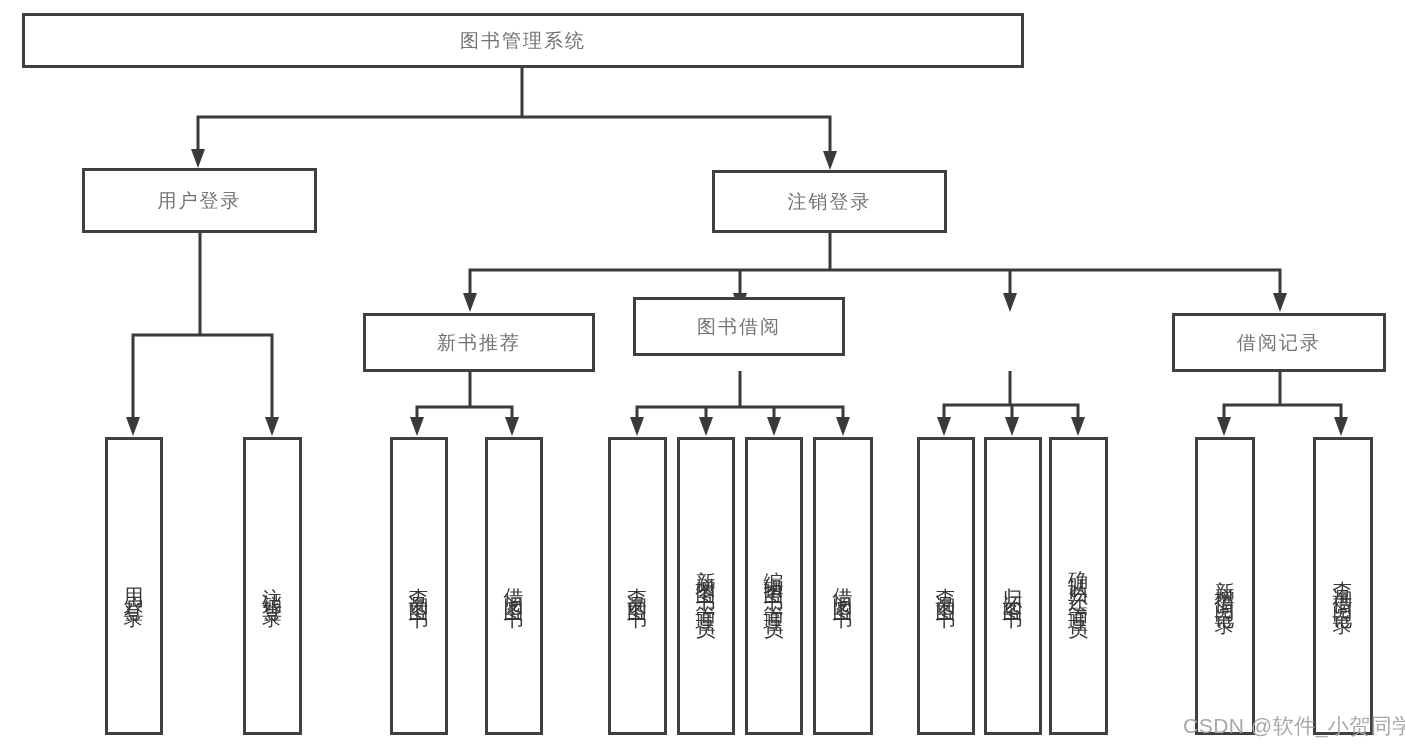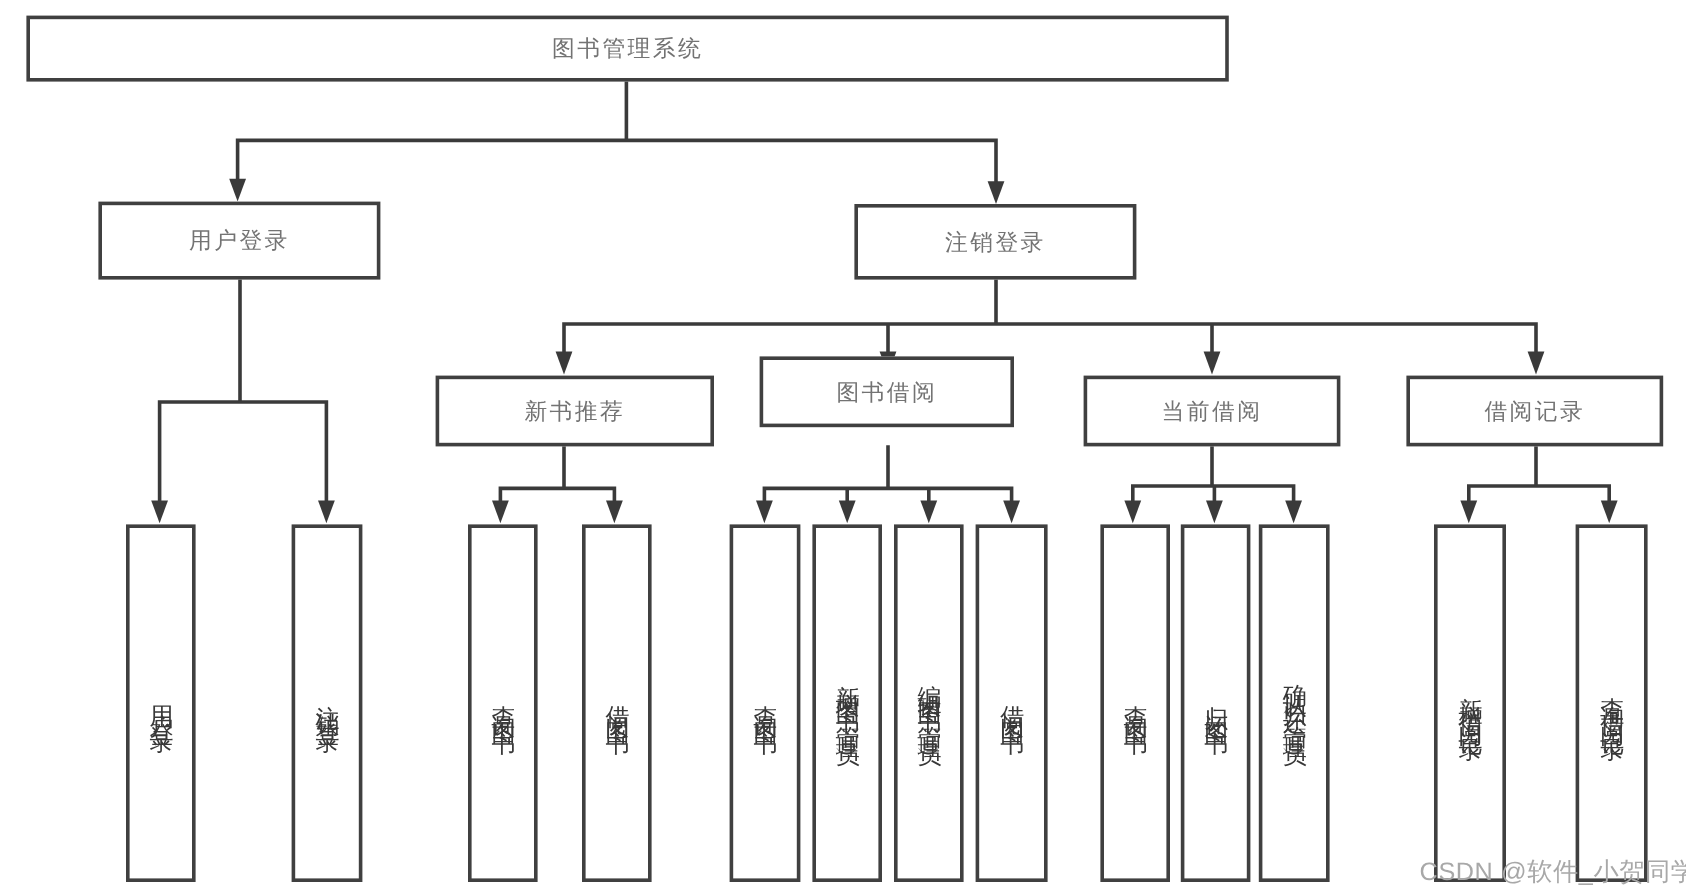--- a/index.html
+++ b/index.html
@@ -99,23 +99,20 @@
   <div class="node" style="left:712px;top:170px;width:235px;height:63px;">
     <span class="h-label">注销登录</span>
   </div>
 
   <div class="node" style="left:363px;top:313px;width:232px;height:59px;">
     <span class="h-label">新书推荐</span>
   </div>
   <div class="node" style="left:633px;top:297px;width:212px;height:59px;">
     <span class="h-label">图书借阅</span>
   </div>
-  <div class="node" style="left:903px;top:313px;width:214px;height:59px;">
-    <span class="h-label">当前借阅</span>
-  </div>
   <div class="node" style="left:1172px;top:313px;width:214px;height:59px;">
     <span class="h-label">借阅记录</span>
   </div>
 
   <div class="node leaf" style="left:105px;width:58px;">
     <span class="vtext">用户登录</span>
   </div>
   <div class="node leaf" style="left:243px;width:59px;">
     <span class="vtext">注销登录</span>
   </div>

